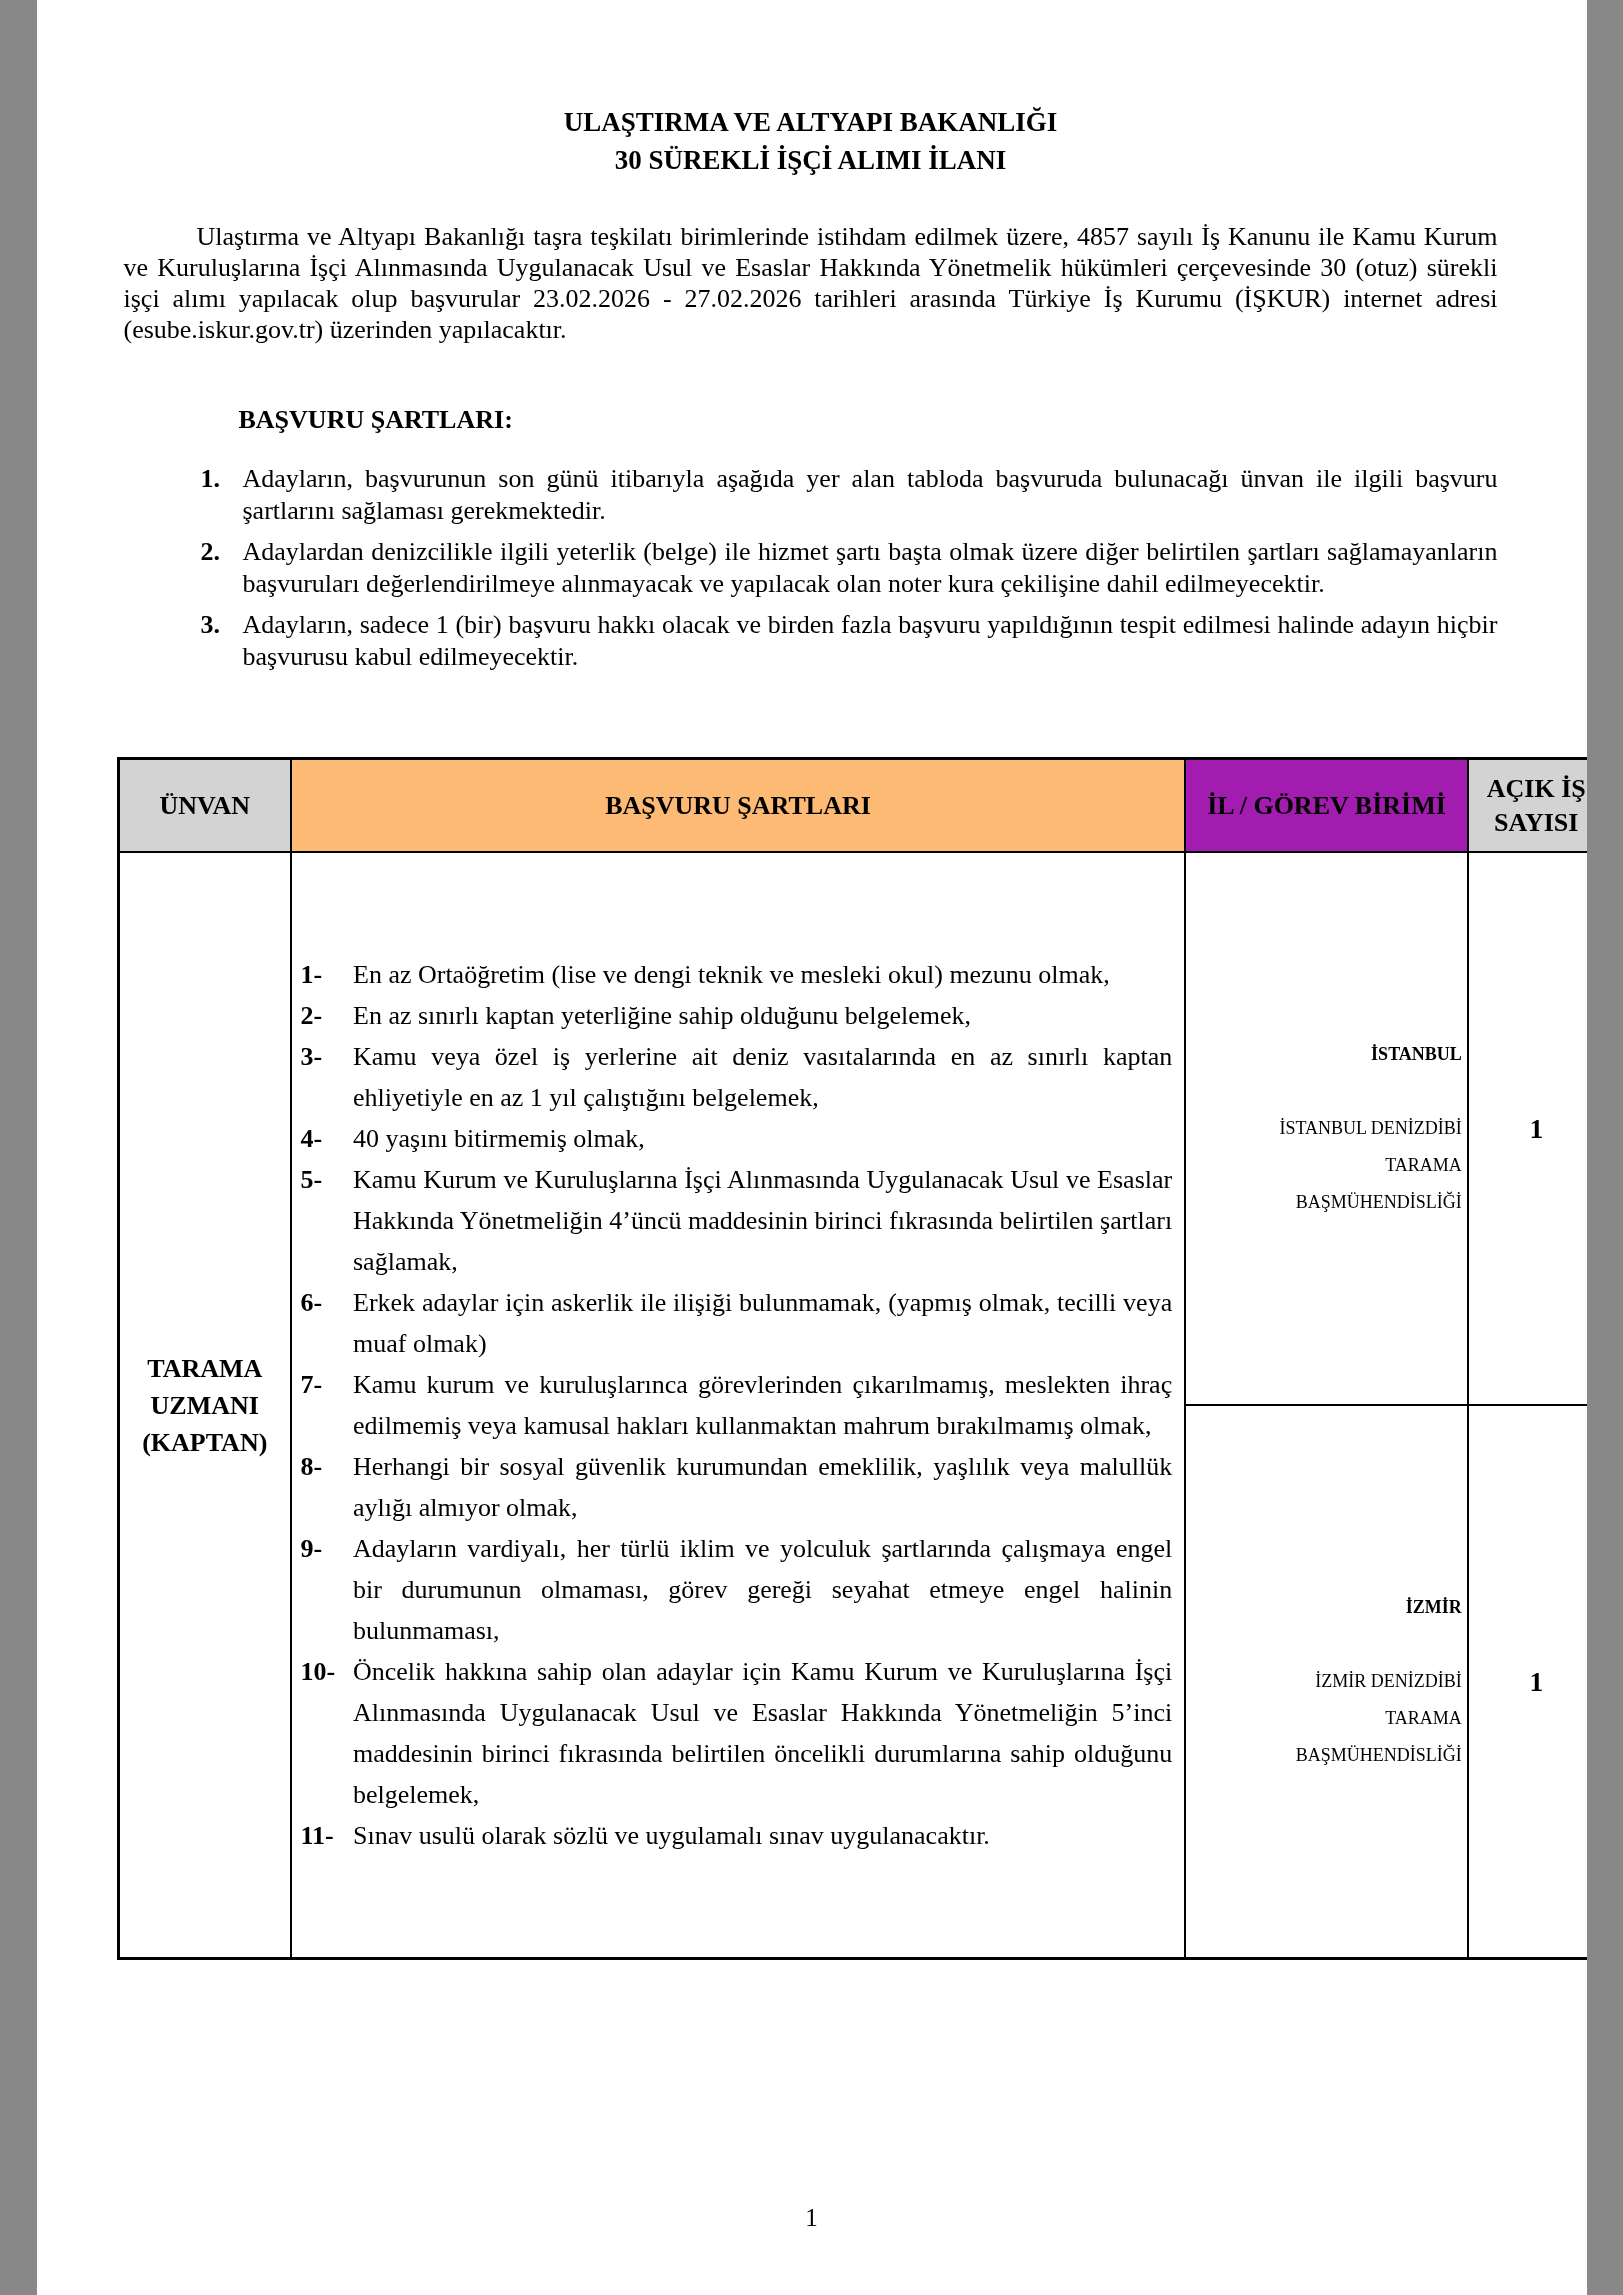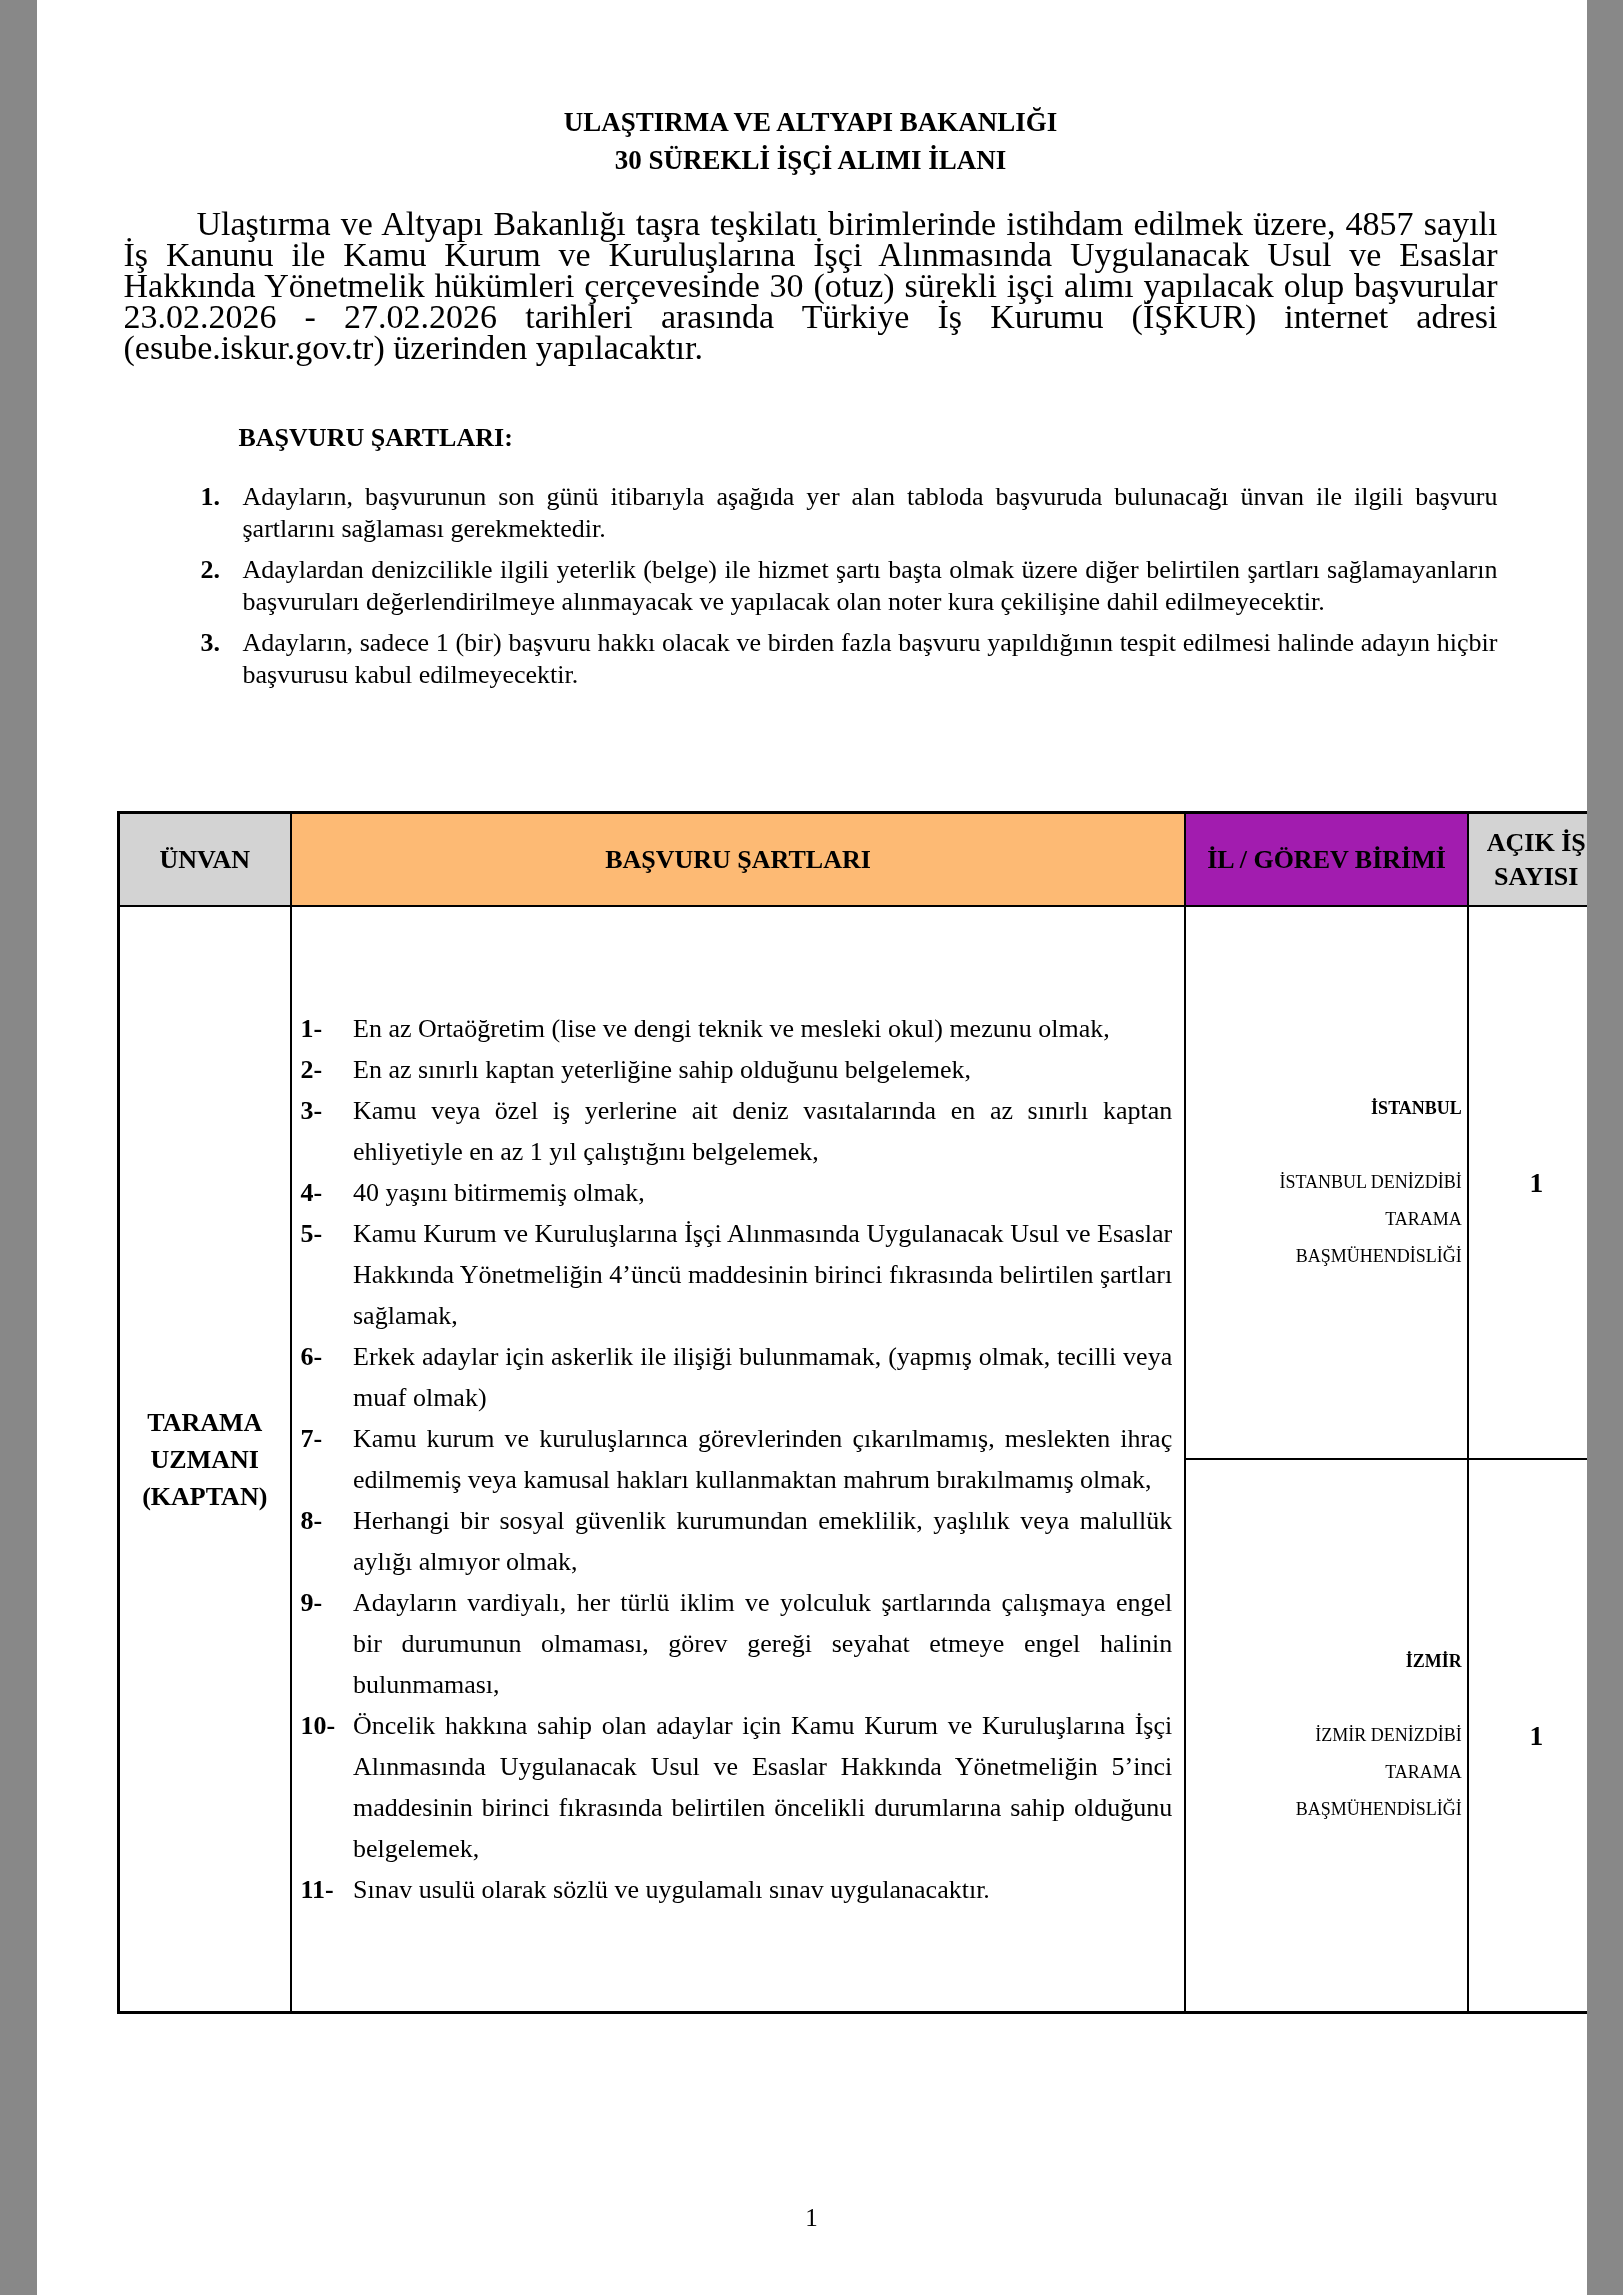--- a/index.html
+++ b/index.html
@@ -16,22 +16,22 @@
 
   .doc-title{
     padding-top:103px;
     text-align:center;
     font-weight:bold;
     font-size:27px;
     line-height:38px;
   }
 
   .intro{
-    margin-top:29px;
-    font-size:34px;
+    margin-top:42px;
+    font-size:26px;
     line-height:31px;
     text-align:justify;
     text-indent:73px;
   }
 
   .section-heading{
     margin-top:60px;
     margin-left:115px;
     font-size:26px;
     font-weight:bold;
@@ -46,21 +46,21 @@
   }
   .cond .num{
     flex:none;
     width:42px;
     margin-left:77px;
     font-weight:bold;
   }
   .cond .body{flex:1;text-align:justify;}
 
   table.job-table{
-    margin-top:120px;
+    margin-top:84px;
     margin-left:80px;
     width:1488px;
     border-collapse:collapse;
     table-layout:fixed;
     padding-left:28px;
   }
   table.job-table td, table.job-table th{
     border:2px solid #000;
     vertical-align:middle;
     box-sizing:border-box;

